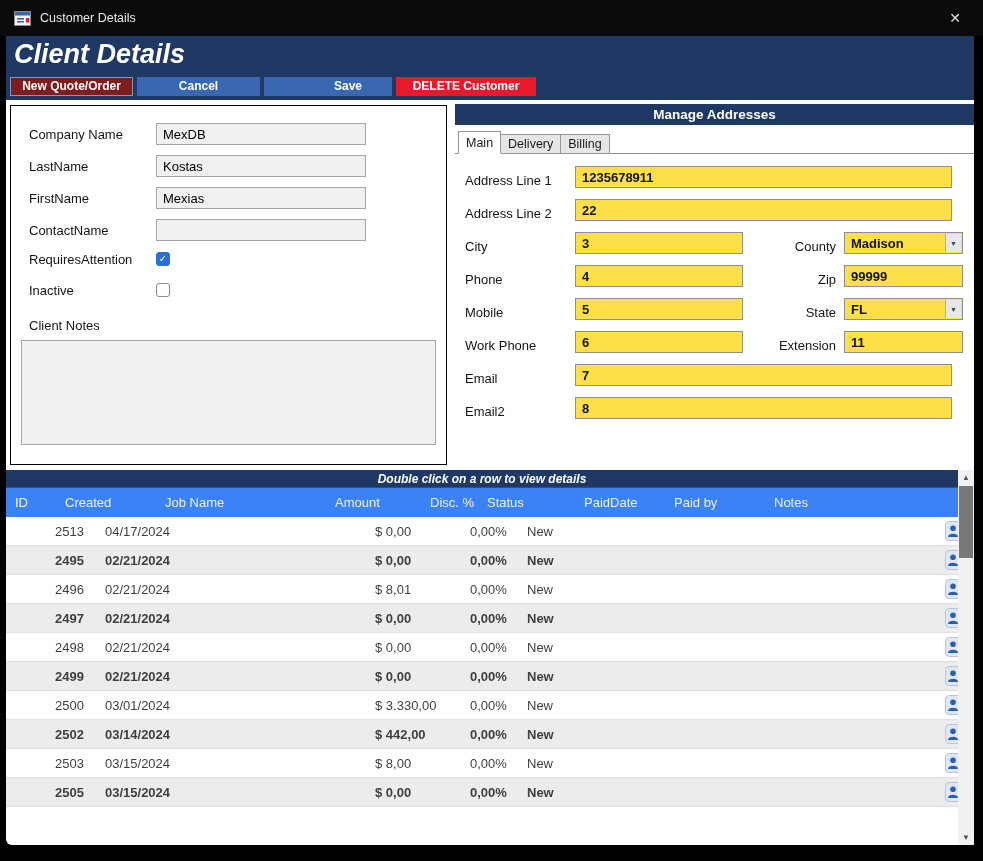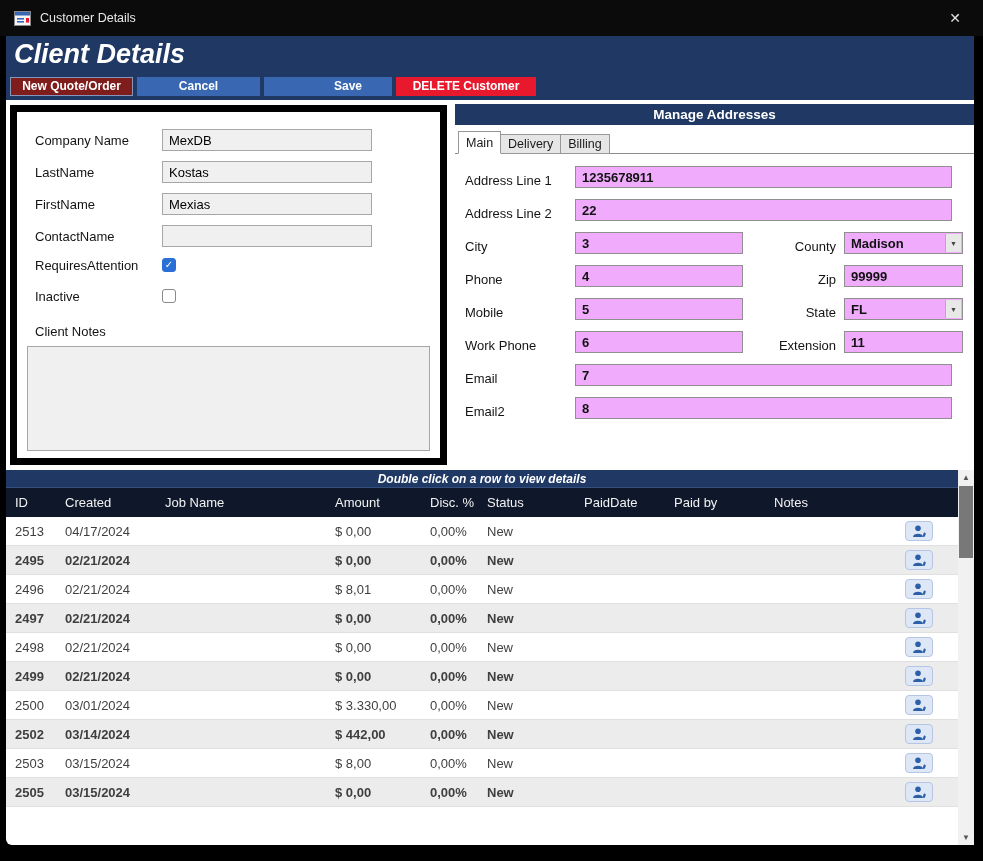--- a/index.html
+++ b/index.html
@@ -35,21 +35,21 @@
     border:none; padding:0; font-family:inherit; cursor:default;
   }
   .btn.navy { width:123px; background:#7f1d1d; border:1px solid #8596bd; }
   .btn.blue { width:123px; background:#3a67b1; }
   .btn.save { width:128px;padding-left:40px; }
   .btn.red  { width:140px; background:#e8192c; }
   
   .content { position:relative; height:370px; background:#fff; }
   .client-panel {
     position:absolute; left:4px; top:5px; width:437px; height:360px;
-    border:7px solid #000000; background:#fff; padding-top:17px;
+    border:1px solid #000000; background:#fff; padding-top:17px;
   }
   .form-row { display:flex; align-items:center; height:22px; margin:0 0 10px 18px; }
   .flabel { width:127px; font-size:13px; color:#141414; flex:none; }
   .tinput {
     width:210px; height:22px; background:#f0f0f0; border:1px solid #a6a6a6;
     font-size:13px; color:#000000; padding:0 6px; display:flex; align-items:center;
   }
   .check-row { height:16px; display:flex; align-items:center; margin-left:18px; }
   .check-row.first { margin-top:10px; }
   .check-row.second { margin-top:15px; }
@@ -80,21 +80,21 @@
   }
   .tab.active { height:23px; margin-top:0; background:#fff; border-bottom:1px solid #fff; z-index:3; position:relative;text-align:center; }
   .addr-body {
     border-top:1px solid #8c8c8c; margin-top:-1px; height:317px; background:#fff;
     padding:12px 11px 0 10px; position:relative; z-index:1;
   }
   .arow { display:flex; align-items:flex-end; height:22px; margin-bottom:11px; }
   .alabel { width:110px; font-size:13px; color:#141414; flex:none; }
   .rlabel { flex:1; text-align:right; padding-right:8px; font-size:13px; color:#141414; }
   .ainput {
-    height:22px; background:#f0abfc; border:1px solid #8f8f8f;
+    height:22px; background:#fde047; border:1px solid #8f8f8f;
     font-size:13px; font-weight:bold; color:#111; padding:8px 6px;
     display:flex; align-items:center; position:relative;
   }
   .w-long { width:377px; } .w-med { width:168px; } .w-short { width:119px; flex:none; }
   .dd {
     position:absolute; right:1px; top:1px; bottom:1px; width:16px;
     background:#e8e8e8; border-left:1px solid #b0b0b0;
     display:flex; align-items:center; justify-content:center;
     font-size:7px; color:#444; font-weight:normal;
   }
@@ -105,26 +105,27 @@
     font-size:12px; font-style:italic; font-weight:bold;
     display:flex; align-items:center; justify-content:center;
   }
   .grow {
     display:grid;
     grid-template-columns:50px 100px 170px 95px 57px 97px 90px 100px 132px 1fr;
     align-items:center;
   }
   .grow > div { padding-left:9px; overflow:hidden; white-space:nowrap; }
   .grid-header {
-    width:952px; height:30px; background:#0f172a; color:#f2f2f2;
+    width:952px; height:30px; background:#3b82f6; color:#f2f2f2;
     font-size:13px; border-top:1px solid #35507f;
   }
   .grid-row {
     width:952px; height:29px; background:#fff; font-size:13px; color:#3f3f3f;
     border-bottom:1px solid #e0e0e0;
+    padding-left:40px;
   }
   .grid-row.alt { background:#ececec;font-weight:bold; }
   .icon-cell { padding-left:8px !important; display:flex; }
   .person-btn {
     width:28px; height:20px; border-radius:4px; background:#dde7f6;
     border:1px solid #b5c6e4; display:flex; align-items:center; justify-content:center;
   }
   
   .vscroll { position:absolute; right:0; top:0; width:16px; height:375px; background:#f1f1f1; }
   .arr { height:15px; display:flex; align-items:center; justify-content:center; font-size:8px; color:#555; }

